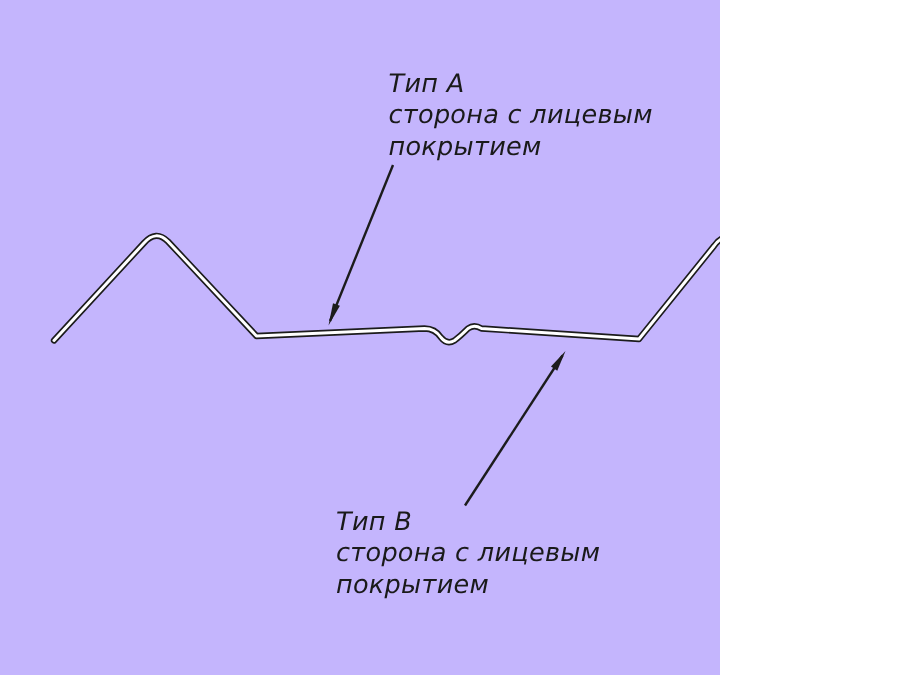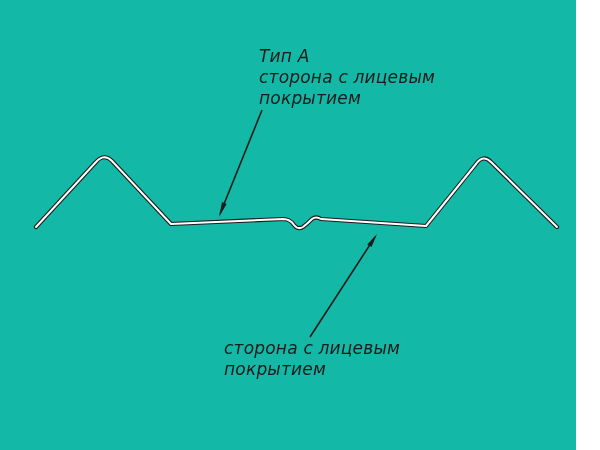--- a/index.html
+++ b/index.html
@@ -2,23 +2,23 @@
 <html><head>
 <meta charset="utf-8">
 <style>
   html, body {
     margin: 0;
     padding: 0;
     background: #ffffff;
   }
   .canvas {
     position: relative;
-    width: 576px;
+    width: 480px;
     height: 450px;
-    background: #14b8a6;
+    background: #c4b5fd;
     overflow: hidden;
     font-family: "DejaVu Sans", sans-serif;
   }
   .drawing-svg {
     position: absolute;
     left: 0;
     top: 0;
   }
   .callout {
     position: absolute;
@@ -69,17 +69,18 @@
     <polygon points="377,234 371.5,247.1 367.3,244.4" fill="#1c1c1c"></polygon>
   </svg>
 
   <div class="callout" style="left: 259px; top: 46px;">
     <span>Тип А</span>
     <span>сторона с лицевым</span>
     <span>покрытием</span>
   </div>
 
   <div class="callout" style="left: 224px; top: 338px;">
+    <span>Тип В</span>
     <span>сторона с лицевым</span>
     <span>покрытием</span>
   </div>
 
 </div>
 
 </body></html>

